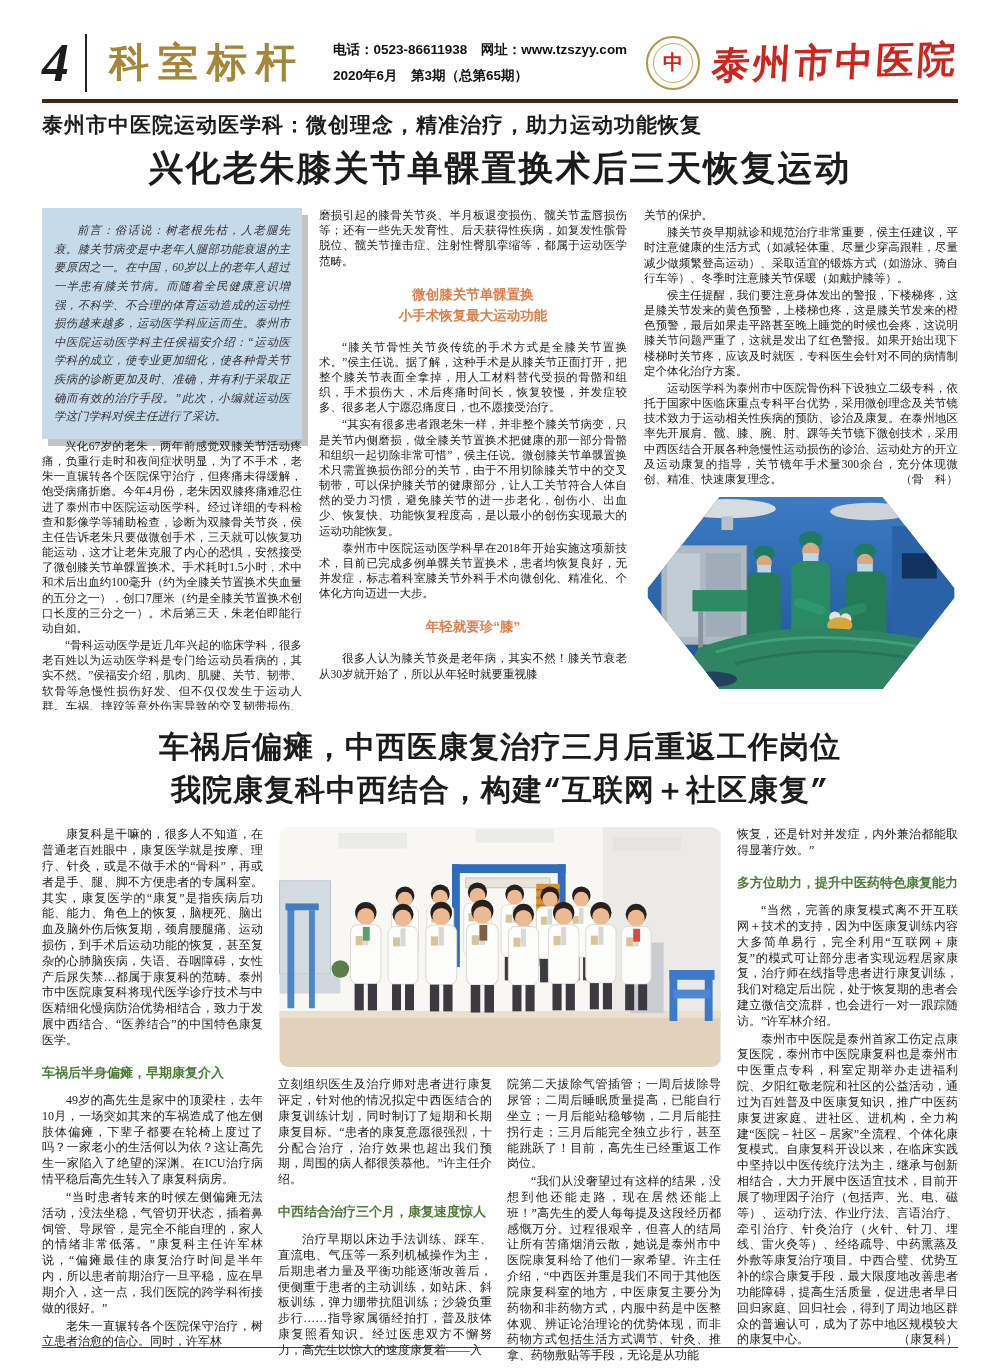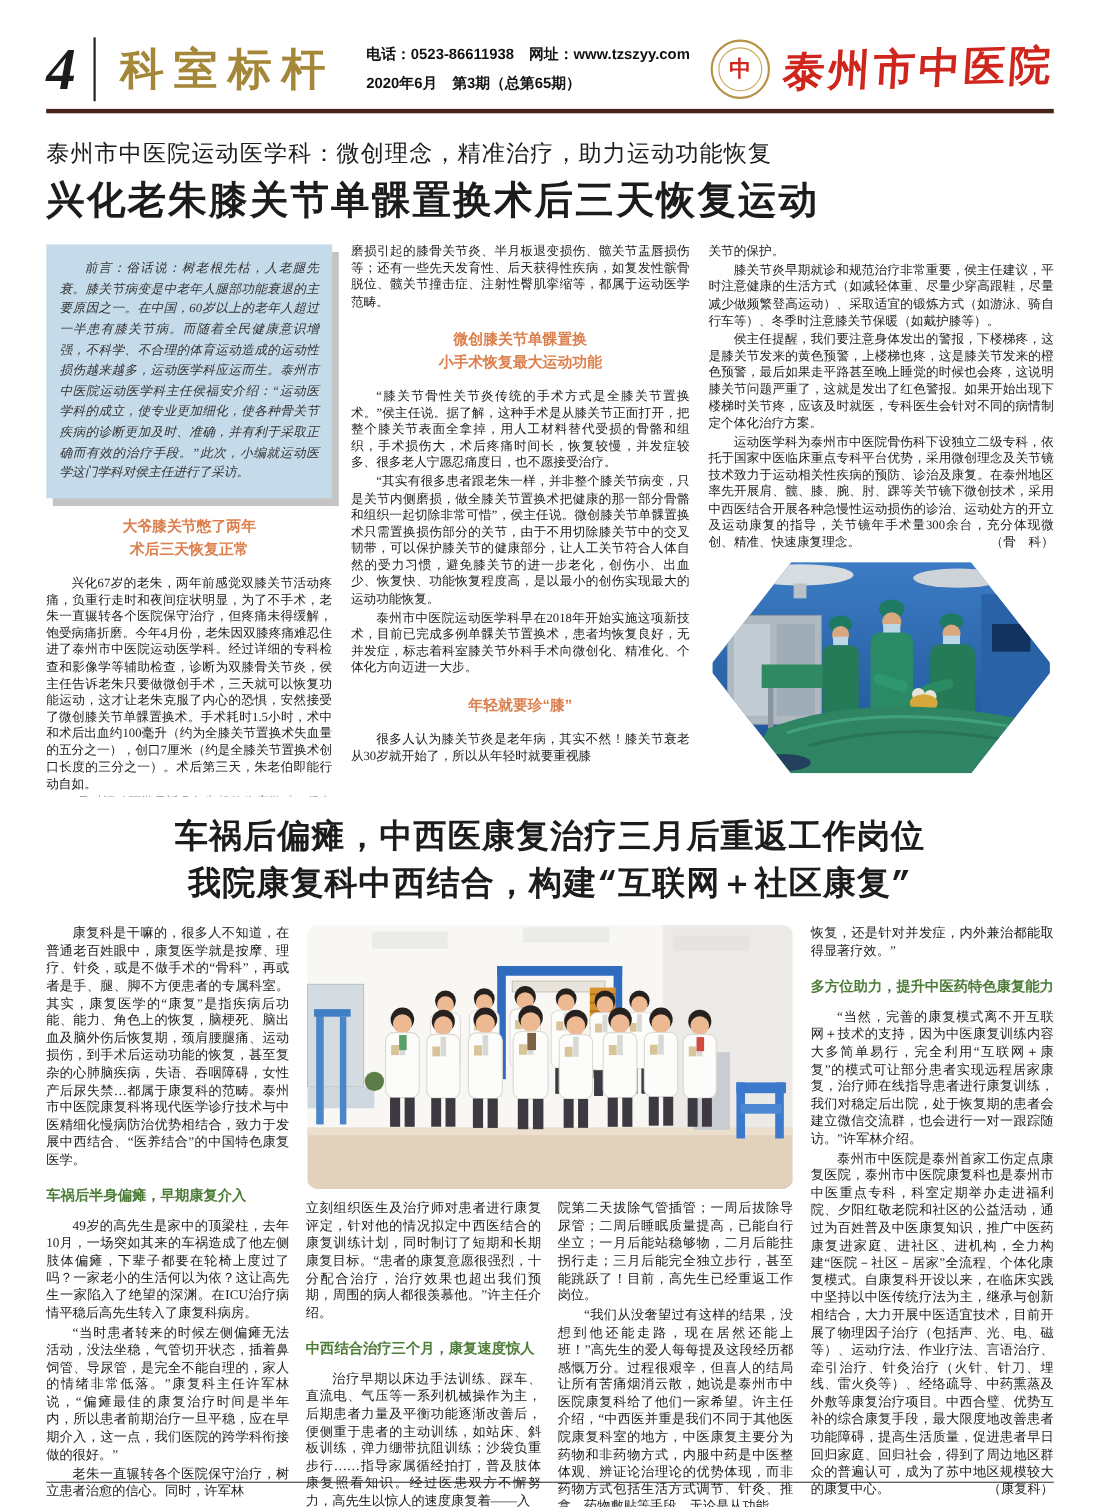--- a/index.html
+++ b/index.html
@@ -37,23 +37,23 @@
   p.p{text-indent:2em;}
   p.cont{text-indent:0;}
   .byline{float:right;}
   .subhead{font-family:"Liberation Sans",sans-serif;font-weight:700;}
   .subhead.orange{color:var(--orange);text-align:center;font-size:13.5px;line-height:1.55;
                   margin:16px 0 13px;}
   .subhead.green{color:var(--green);text-align:left;font-size:13px;line-height:1.4;
                  margin:15px 0 11px;}
 
   
-  .kicker{font-family:"Liberation Sans",sans-serif;font-weight:400;font-size:21px;
-          letter-spacing:1px;margin:22px 0 4px;}
-  .a1-title{font-family:"Liberation Sans",sans-serif;font-weight:900;
+  .kicker{font-family:"Liberation Sans",sans-serif;font-weight:700;font-size:21px;
+          letter-spacing:1px;margin:8px 0 4px;}
+  .a1-title{text-align:center;font-family:"Liberation Sans",sans-serif;font-weight:900;
             font-size:35px;letter-spacing:2px;margin:6px 0 16px;}
   .a1-cols{gap:17px;height:502px;overflow:hidden;}
   .a1-cols p{font-size:11.5px;line-height:1.32;}
   .a1-col1{width:260px;flex:0 0 auto;}
   .a1-col2{width:308px;flex:0 0 auto;}
   .a1-col3{width:314px;flex:0 0 auto;}
   .preface-box{background:var(--box-blue);box-shadow:6px 7px 0 #c4c4c4;
                padding:13px 12px;font-size:11.5px;line-height:1.62;font-style:italic;
                color:#333;text-align:justify;text-indent:2em;font-family:Liberation Serif, serif;}
   .surgery-photo{width:314px;height:192px;margin-top:8px;
@@ -96,24 +96,20 @@
   </div>
   <div class="header-rule"></div>
 
   <section>
     <div class="kicker">泰州市中医院运动医学科：微创理念，精准治疗，助力运动功能恢复</div>
     <h1 class="a1-title" style="margin:6px 0 16px;">兴化老朱膝关节单髁置换术后三天恢复运动</h1>
     <div class="colset a1-cols">
       <div class="a1-col1">
         <div class="preface-box">前言：俗话说：树老根先枯，人老腿先衰。膝关节病变是中老年人腿部功能衰退的主要原因之一。在中国，60岁以上的老年人超过一半患有膝关节病。而随着全民健康意识增强，不科学、不合理的体育运动造成的运动性损伤越来越多，运动医学科应运而生。泰州市中医院运动医学科主任侯福安介绍：“运动医学科的成立，使专业更加细化，使各种骨关节疾病的诊断更加及时、准确，并有利于采取正确而有效的治疗手段。”此次，小编就运动医学这门学科对侯主任进行了采访。</div>
         <div>
-            <div class="subhead orange">
-              <div>大爷膝关节憋了两年</div>
-              <div>术后三天恢复正常</div>
-            </div>
             <p class="p">兴化67岁的老朱，两年前感觉双膝关节活动疼痛，负重行走时和夜间症状明显，为了不手术，老朱一直辗转各个医院保守治疗，但疼痛未得缓解，饱受病痛折磨。今年4月份，老朱因双膝疼痛难忍住进了泰州市中医院运动医学科。经过详细的专科检查和影像学等辅助检查，诊断为双膝骨关节炎，侯主任告诉老朱只要做微创手术，三天就可以恢复功能运动，这才让老朱克服了内心的恐惧，安然接受了微创膝关节单髁置换术。手术耗时1.5小时，术中和术后出血约100毫升（约为全膝关节置换术失血量的五分之一），创口7厘米（约是全膝关节置换术创口长度的三分之一）。术后第三天，朱老伯即能行动自如。</p>
             <p class="p">“骨科运动医学是近几年兴起的临床学科，很多老百姓以为运动医学科是专门给运动员看病的，其实不然。”侯福安介绍，肌肉、肌腱、关节、韧带、软骨等急慢性损伤好发、但不仅仅发生于运动人群。车祸、摔跤等意外伤害导致的交叉韧带损伤、半月板损伤、肩关节脱位、踝关节扭伤等；中老年人功能退化、</p>
           </div>
       </div>
       <div class="a1-col2">
           <p class="cont">磨损引起的膝骨关节炎、半月板退变损伤、髋关节盂唇损伤等；还有一些先天发育性、后天获得性疾病，如复发性髌骨脱位、髋关节撞击症、注射性臀肌挛缩等，都属于运动医学范畴。</p>
           <div class="subhead orange">
             <div>微创膝关节单髁置换</div>
             <div>小手术恢复最大运动功能</div>
           </div>

